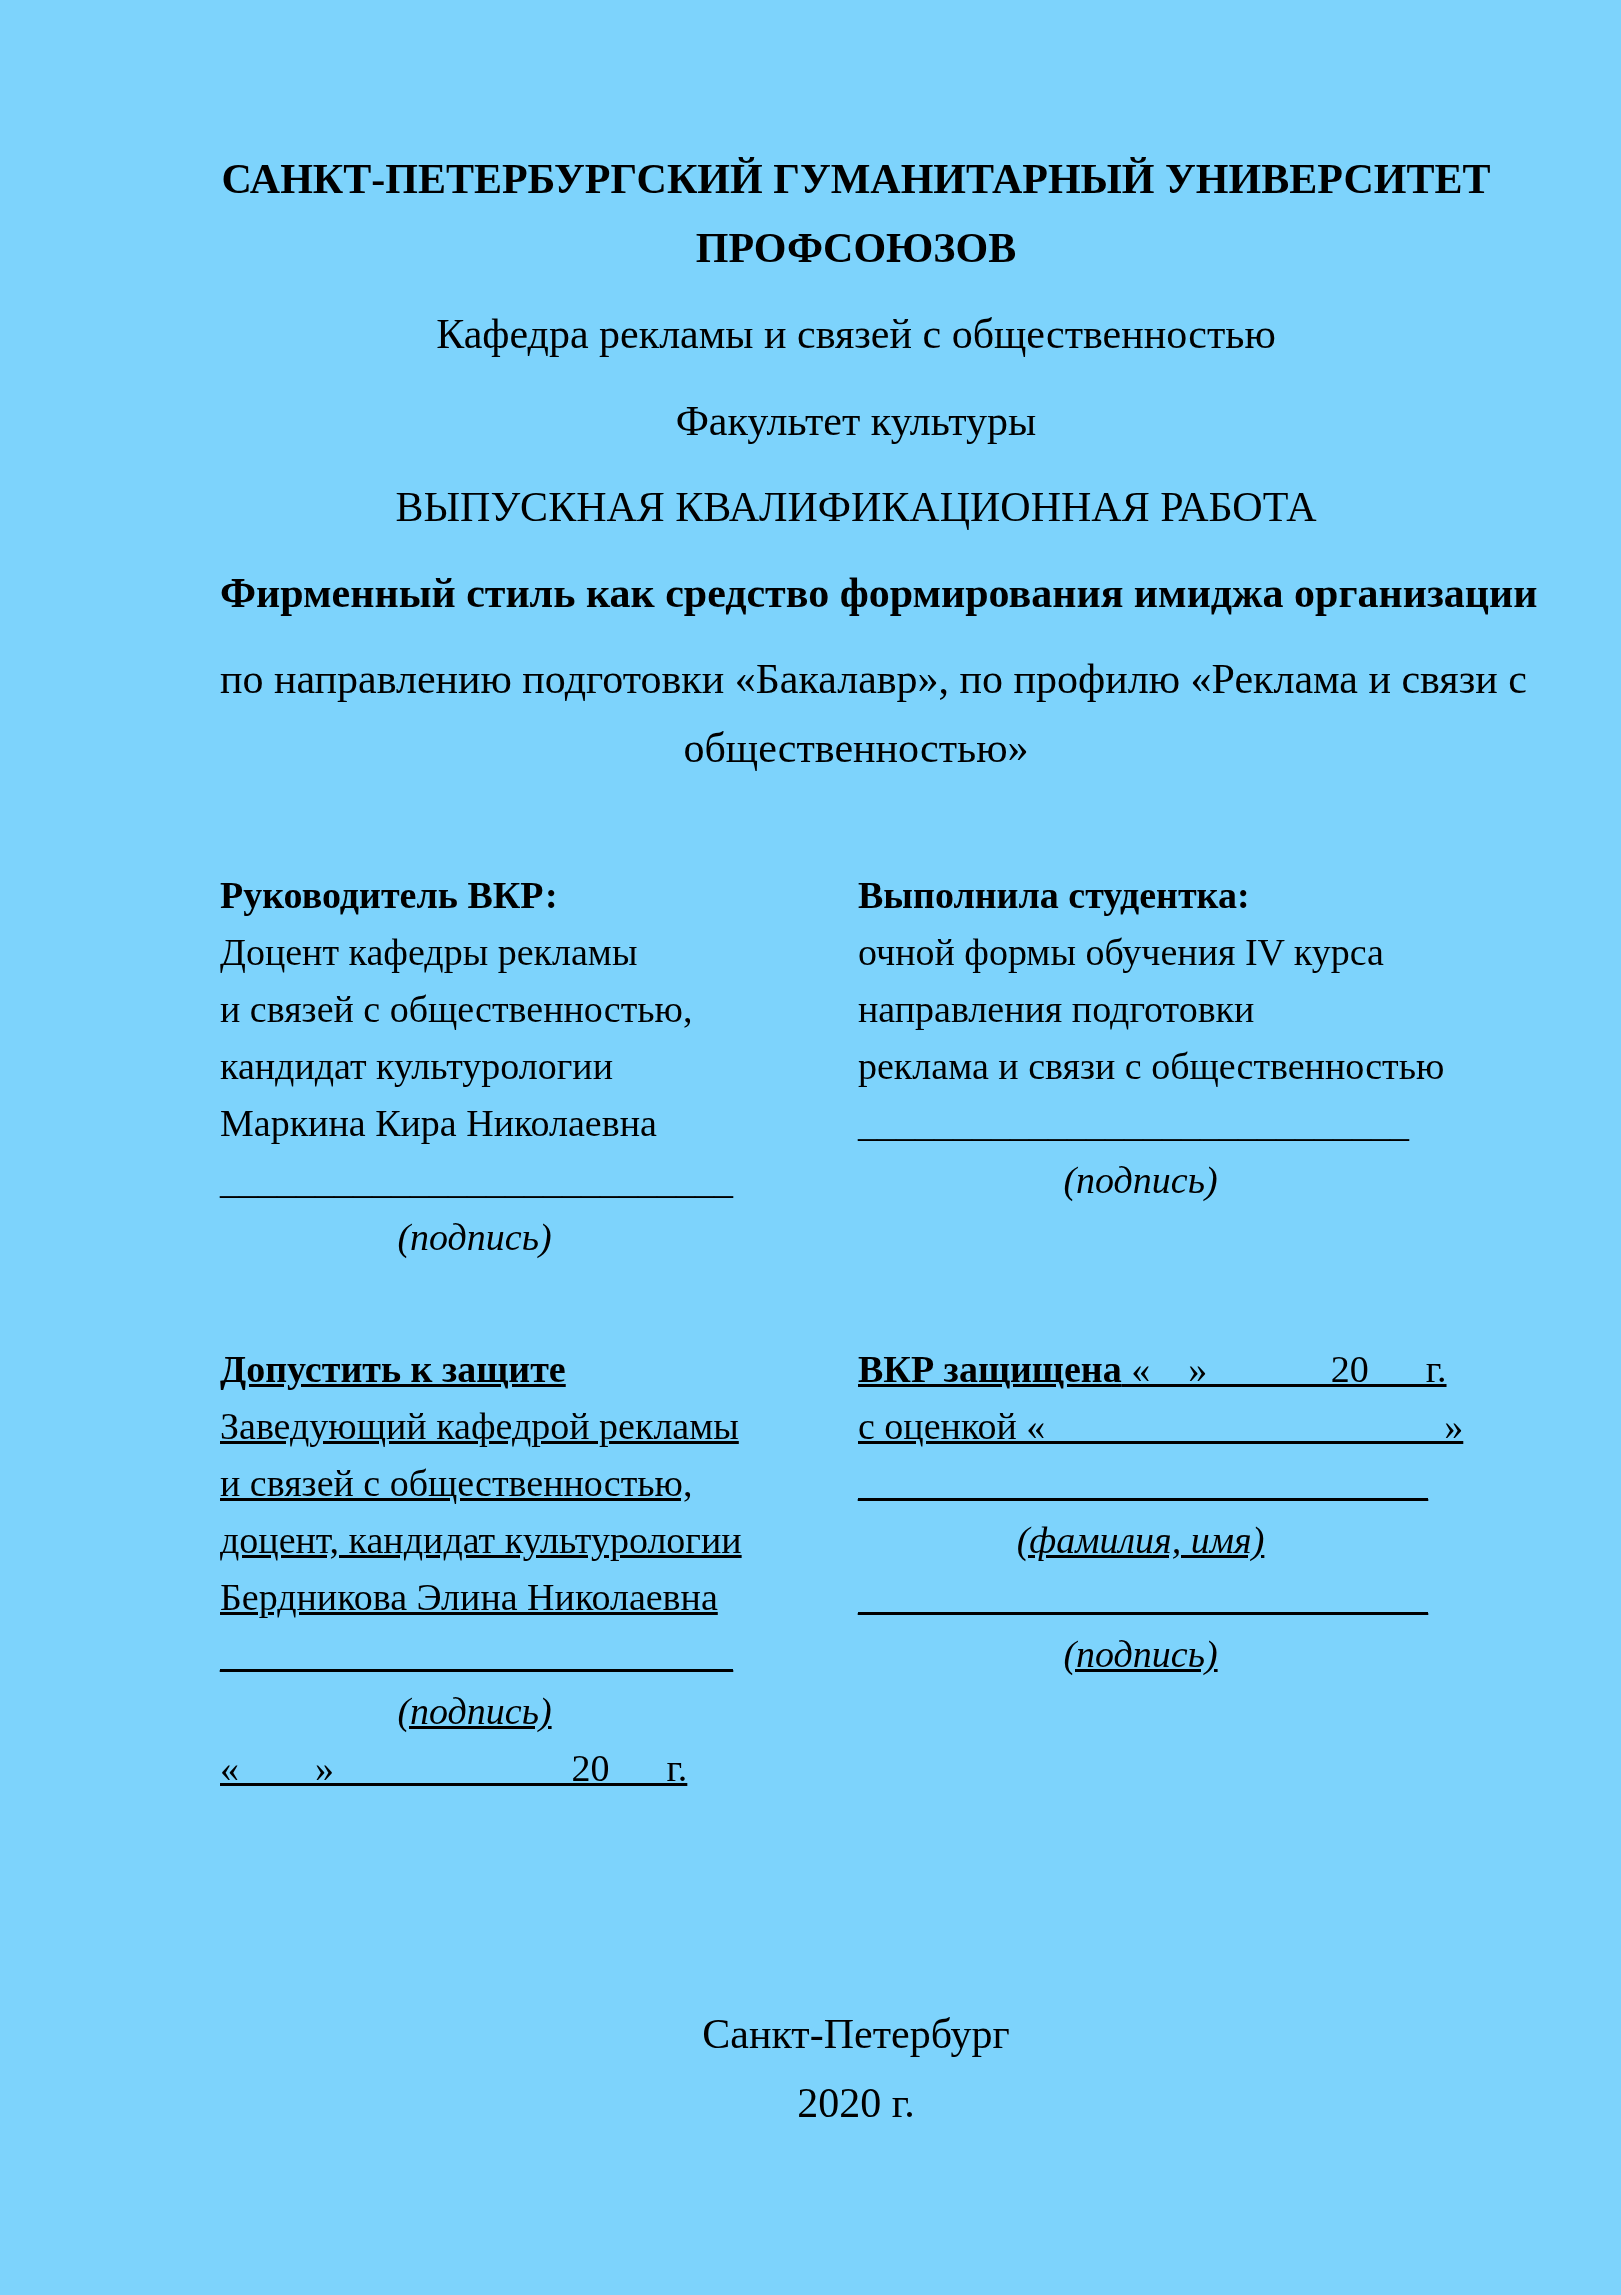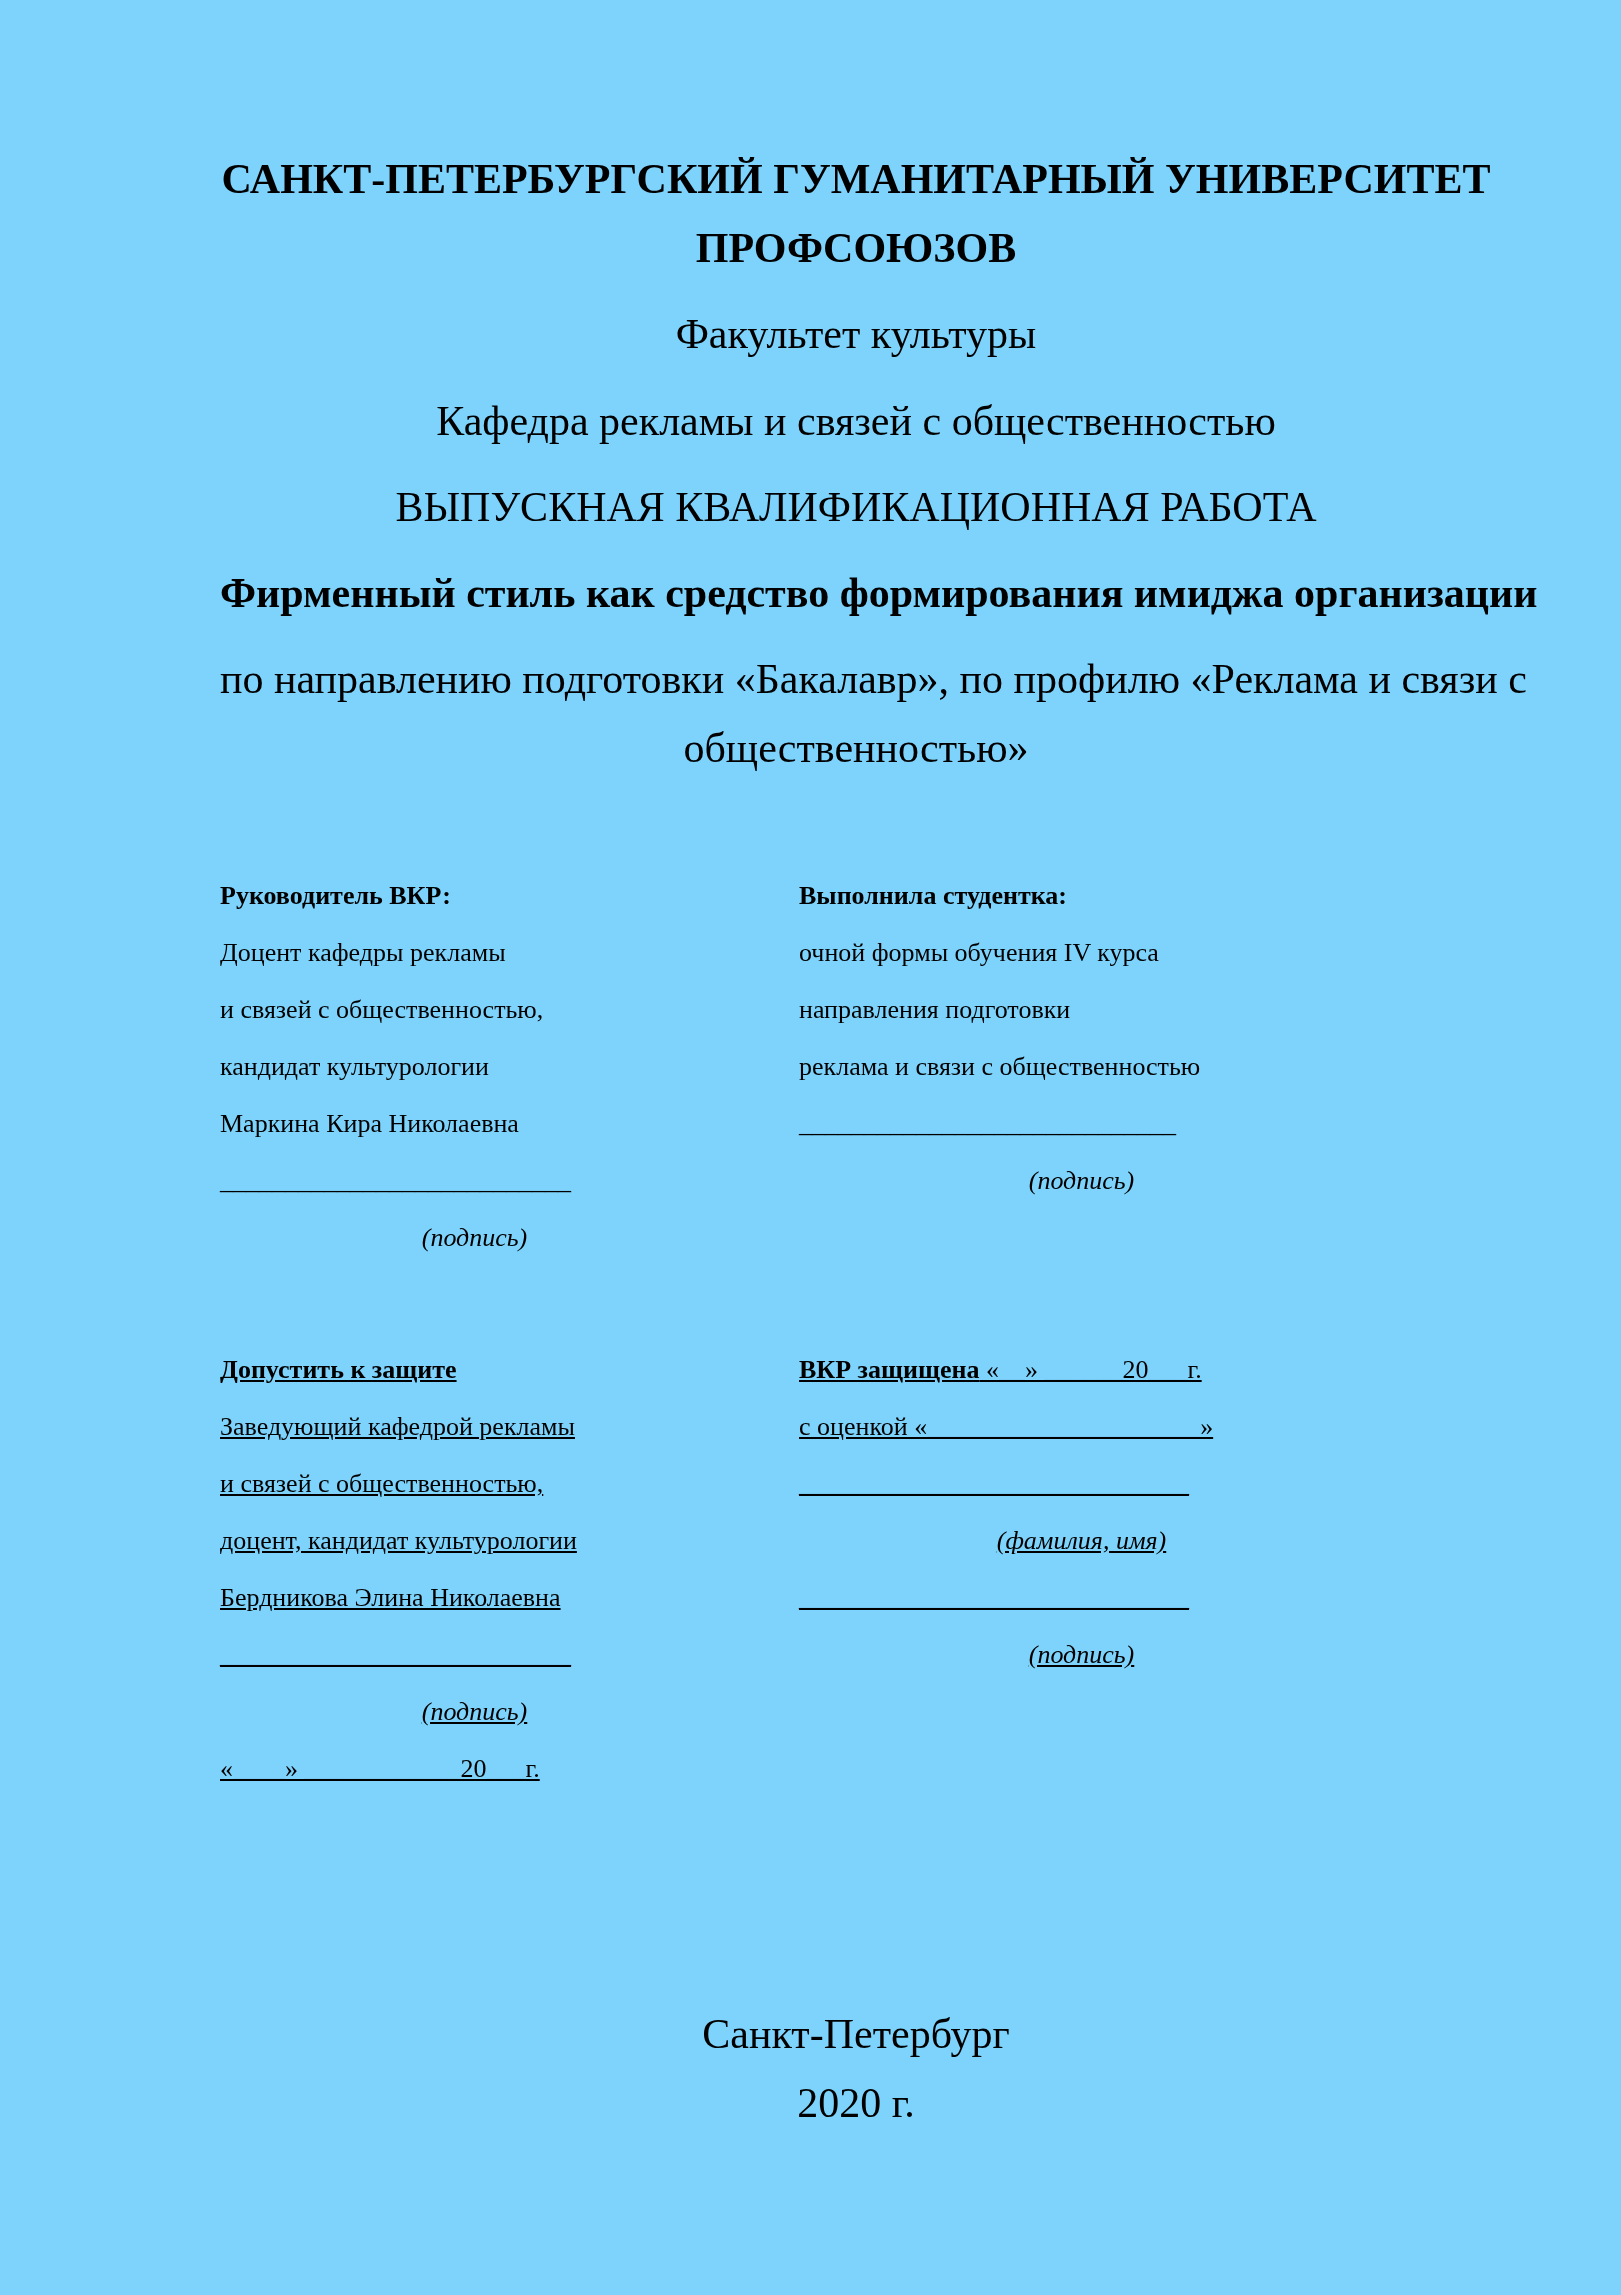--- a/index.html
+++ b/index.html
@@ -17,22 +17,22 @@
   
   .top { text-align:center; font-size:42px; }
   .top .line { line-height:69px; white-space:nowrap; }
   .top .gap { margin-top:17.3px; }
   .b { font-weight:bold; }
 
   
   .cols {
     display:grid;
     grid-template-columns:518px 608px;
-    column-gap:61px;
-    font-size:26px;
+    column-gap:120px;
+    font-size:38px;
   }
   .cols-upper { margin-top:84px; }
   .cols-lower { margin-top:75px;text-decoration:underline; }
   .row { line-height:57px; white-space:nowrap; }
   .sig-line { letter-spacing:0; }
   .cap { font-style:italic; text-align:center; }
   .cap-l { width:509px; }
   .cap-r { width:565px; }
 
   .footer { margin-top:203px; text-align:center; font-size:42px; }
@@ -40,22 +40,22 @@
 </style>
 </head>
 <body>
 
 <div class="page">
   <div class="content">
 
     <div class="top">
       <div class="line b">САНКТ-ПЕТЕРБУРГСКИЙ ГУМАНИТАРНЫЙ УНИВЕРСИТЕТ</div>
       <div class="line b">ПРОФСОЮЗОВ</div>
+      <div class="line gap">Кафедра рекламы и связей с общественностью</div>
       <div class="line gap">Факультет культуры</div>
-      <div class="line gap">Кафедра рекламы и связей с общественностью</div>
       <div class="line gap">ВЫПУСКНАЯ КВАЛИФИКАЦИОННАЯ РАБОТА</div>
       <div class="line gap b">Фирменный стиль как средство формирования имиджа организации</div>
       <div class="line gap">по направлению подготовки «Бакалавр», по профилю «Реклама и связи с</div>
       <div class="line">общественностью»</div>
     </div>
 
     <div class="cols cols-upper">
       <div>
         <div class="row b">Руководитель ВКР:</div>
         <div class="row">Доцент кафедры рекламы</div>

